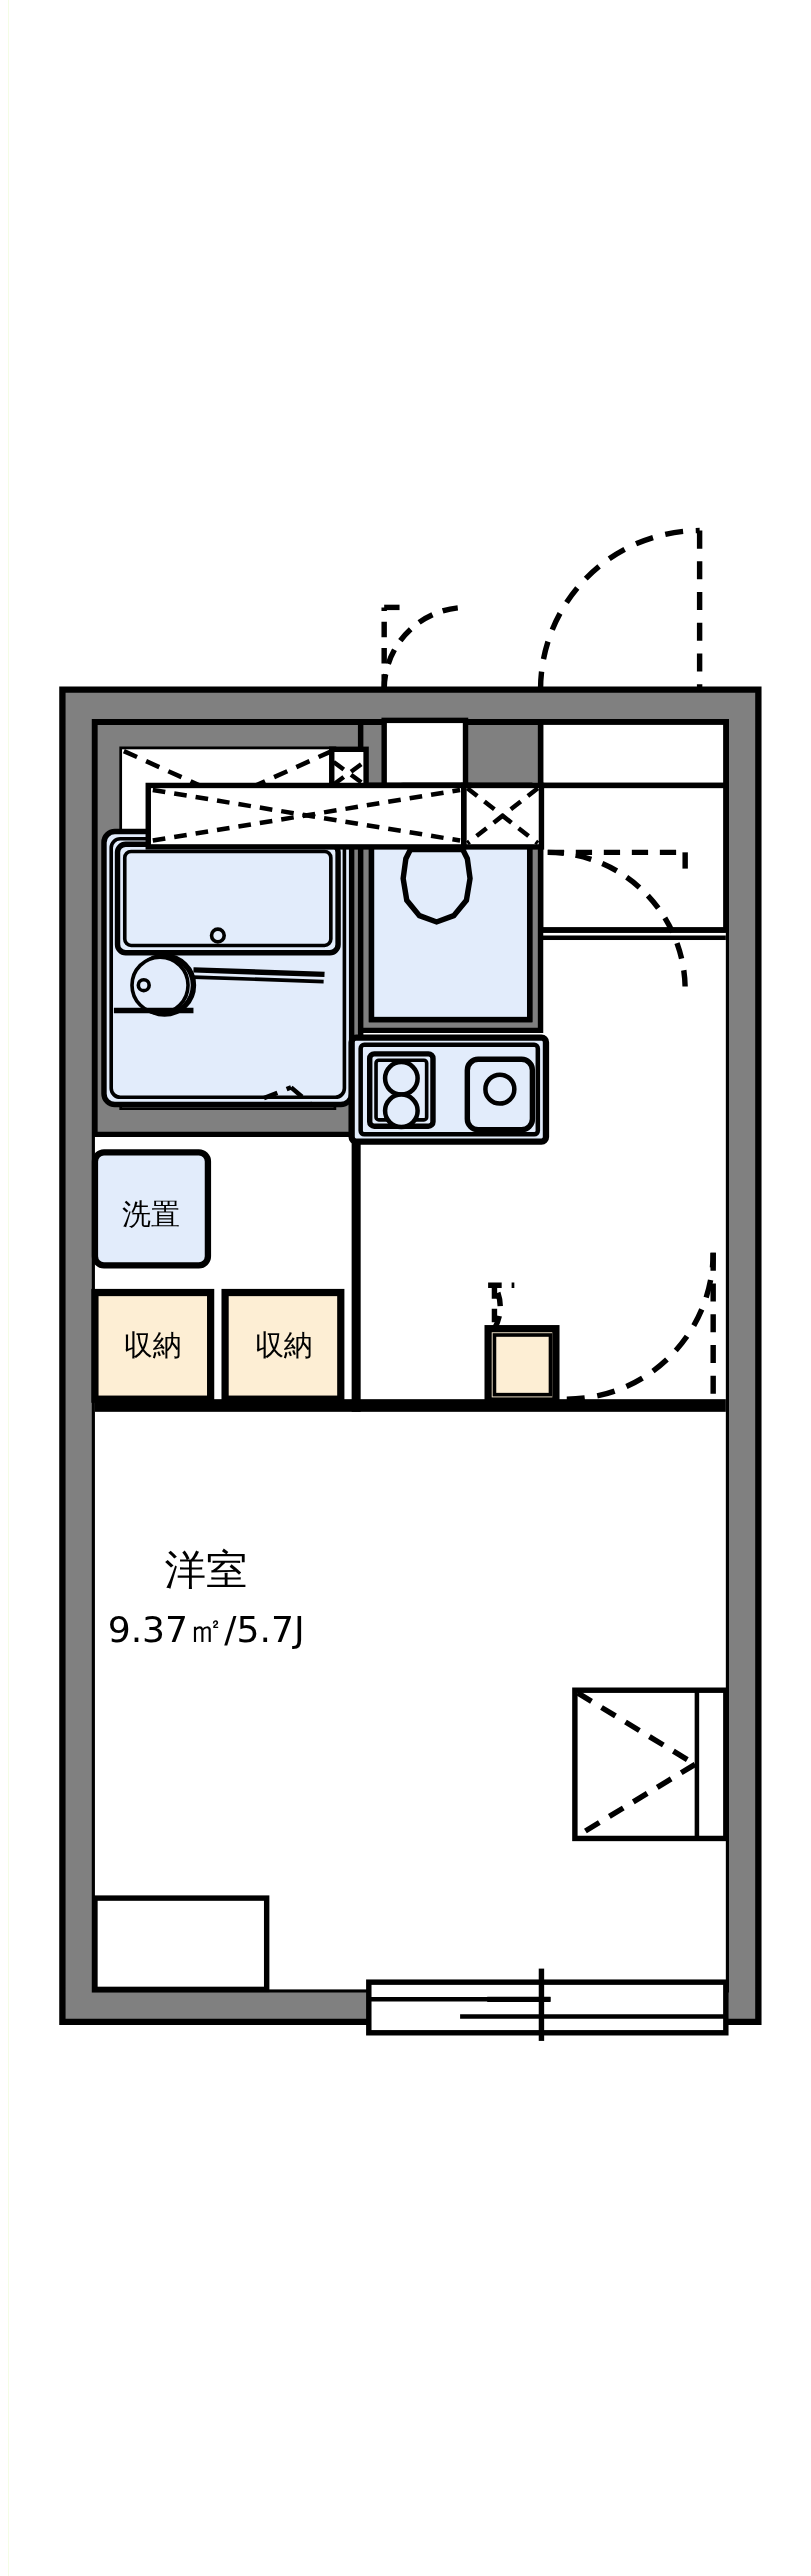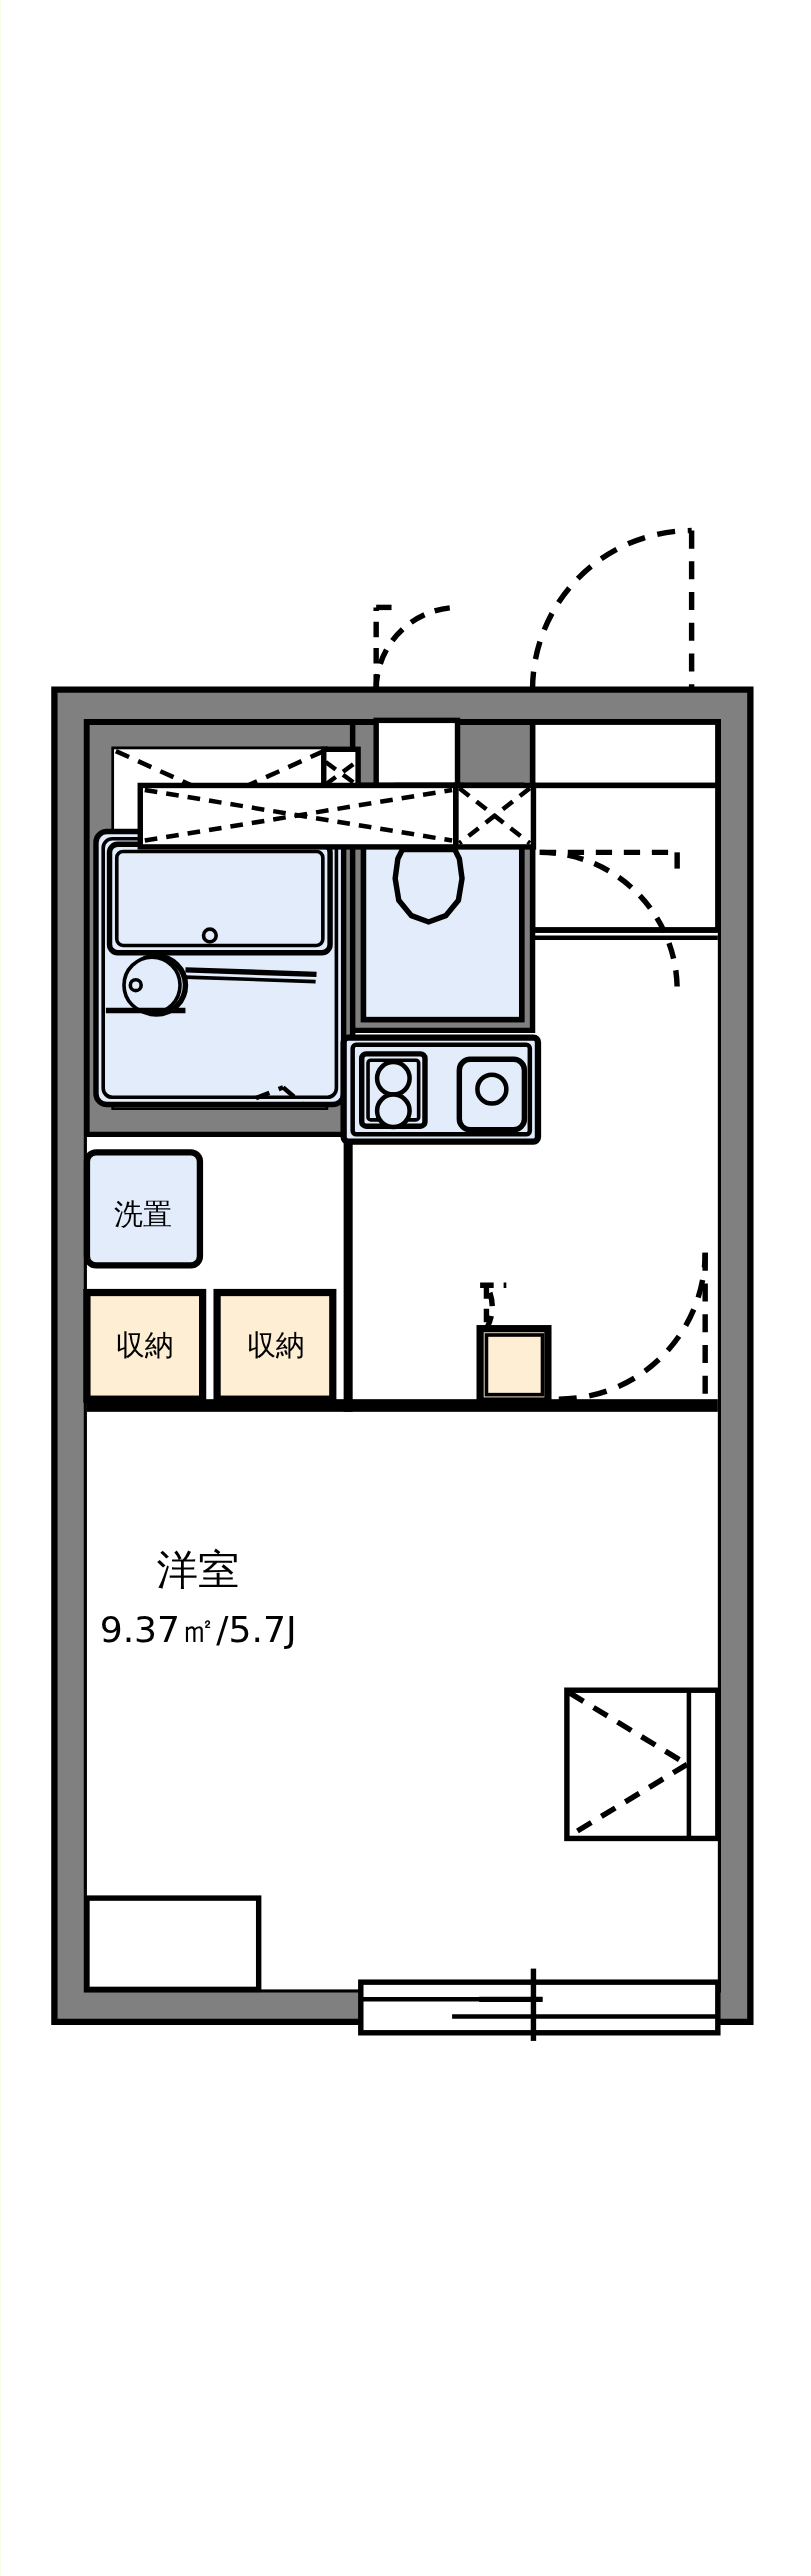--- a/index.html
+++ b/index.html
@@ -11,20 +11,21 @@
     width: 812px;
     height: 2576px;
     font-family: "DejaVu Sans", "Liberation Sans", sans-serif;
     overflow: hidden;
   }
   #plan-wrap {
     position: relative;
     width: 793px;
     height: 2576px;
     background: #bef264;
+    margin-left: 8px;
   }
   #floorplan-svg {
     position: absolute;
     left: 0;
     top: 0;
     width: 812px;
     height: 2576px;
     display: block;
   }
   .rm-label {

